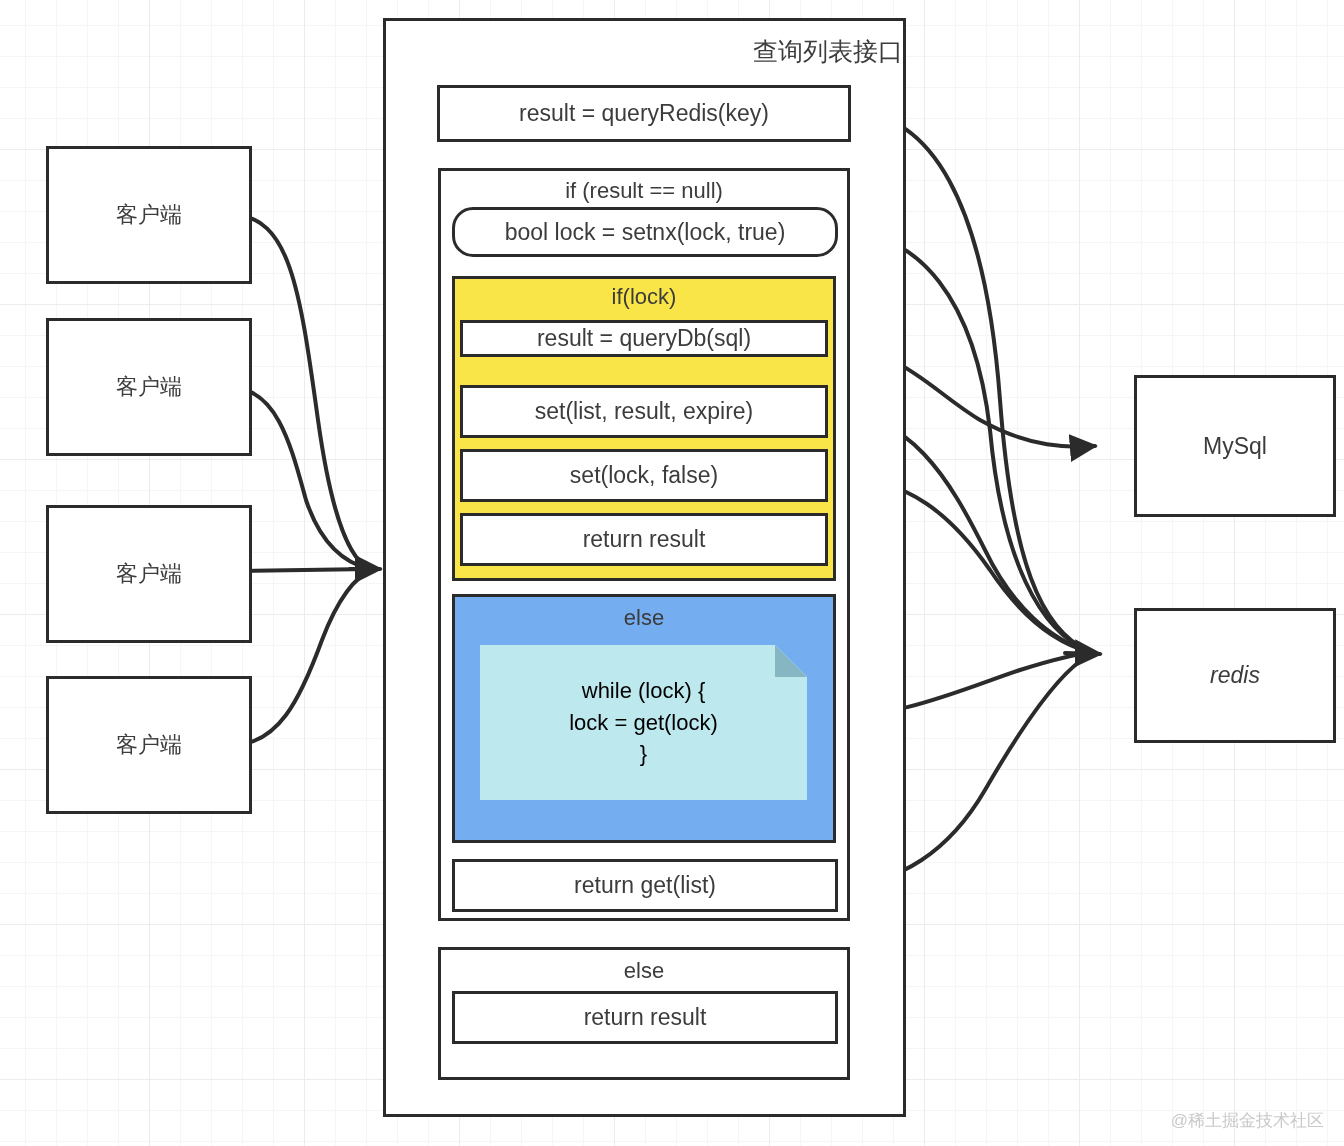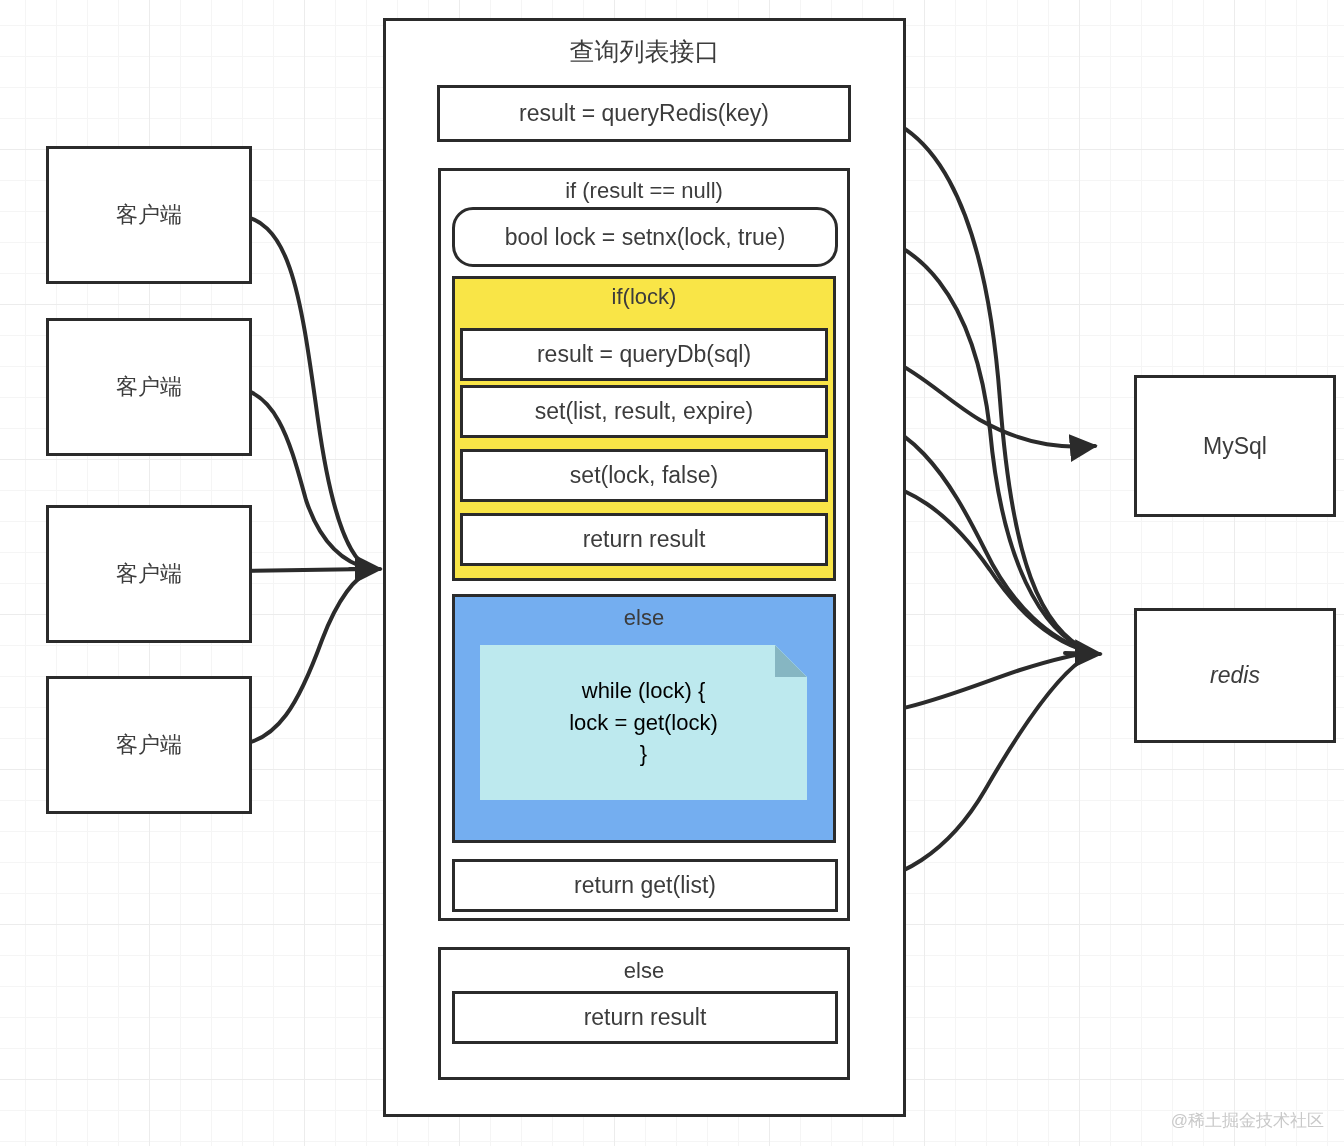--- a/index.html
+++ b/index.html
@@ -49,21 +49,21 @@
     height: 1099px;
     box-sizing: border-box;
     border: 3px solid #2b2b2b;
     background: #ffffff;
   }
   #iface-title {
     position: absolute;
     left: 0;
     top: 14px;
     width: 100%;
-    text-align: center;
+    text-align: right;
     font-size: 25px;
     color: #3c3c3c;
   }
   .stmt {
     position: absolute;
     box-sizing: border-box;
     border: 3px solid #2b2b2b;
     background: #ffffff;
     display: flex;
     align-items: center;
@@ -185,28 +185,28 @@
   </div>
 
   <div class="stmt" style="left:437px; top:85px; width:414px; height:57px;">
     <span>result = queryRedis(key)</span>
   </div>
 
   <div class="blk" id="blk-ifnull">
     <div class="blk-label" style="top:7px;">if (result == null)</div>
   </div>
 
-  <div class="stmt" style="left:452px; top:207px; width:386px; height:60px;border-radius:21px;">
+  <div class="stmt" style="left:452px; top:207px; width:386px; height:50px;border-radius:21px;">
     <span>bool lock = setnx(lock, true)</span>
   </div>
 
   <div class="blk" id="blk-iflock">
     <div class="blk-label" style="top:5px;">if(lock)</div>
   </div>
-  <div class="stmt" style="left:460px; top:328px; width:368px; height:53px;">
+  <div class="stmt" style="left:460px; top:320px; width:368px; height:37px;">
     <span>result = queryDb(sql)</span>
   </div>
   <div class="stmt" style="left:460px; top:385px; width:368px; height:53px;">
     <span>set(list, result, expire)</span>
   </div>
   <div class="stmt" style="left:460px; top:449px; width:368px; height:53px;">
     <span>set(lock, false)</span>
   </div>
   <div class="stmt" style="left:460px; top:513px; width:368px; height:53px;">
     <span>return result</span>

